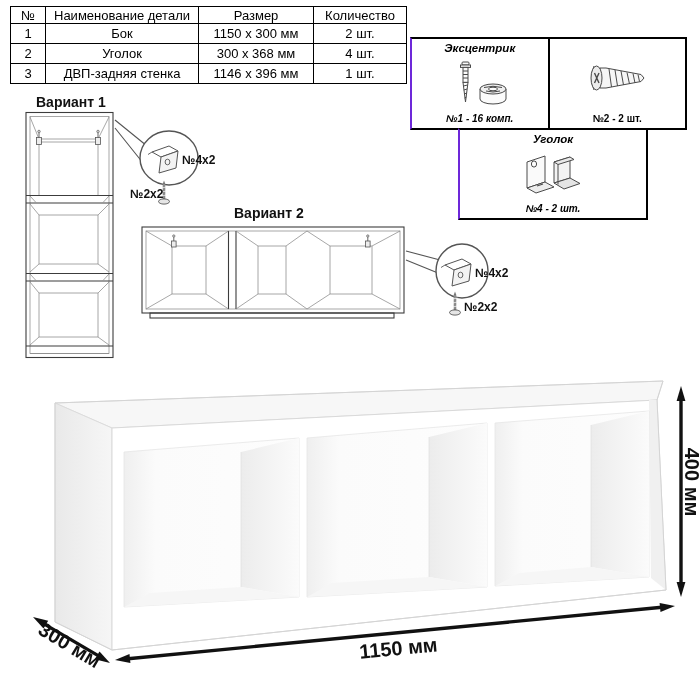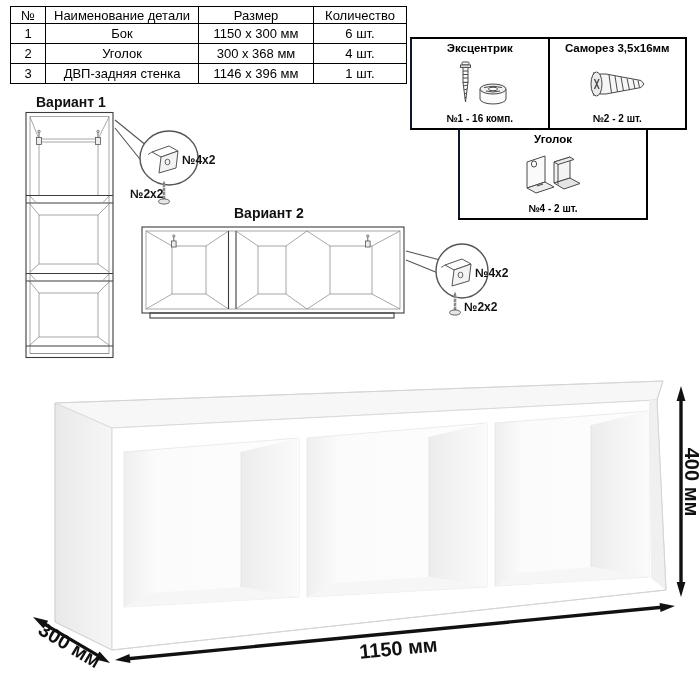--- a/index.html
+++ b/index.html
@@ -19,21 +19,21 @@
   .w-qty{width:82px;}
   .cell-left{text-align:left;}
 
   
   .hw-row{position:absolute;display:flex;box-sizing:border-box;}
   .hw-row1{left:410px;top:37px;width:277px;height:93px;}
   .hw-row2{left:458px;top:128px;width:190px;height:92px;}
   .hw-cell{flex:1;box-sizing:border-box;border:2px solid #000;border-left:none;background:#fff;
       display:flex;flex-direction:column;align-items:center;justify-content:space-between;
       padding:3px 2px;}
-  .hw-cell:first-child{border-left:2px solid #0f172a;}
+  .hw-cell:first-child{border-left:2px solid #6d28d9;font-style:italic;}
   .hw-title{font-size:11.5px;font-weight:bold;text-align:center;line-height:1.12;}
   .hw-count{font-size:10px;font-weight:bold;text-align:right;line-height:1;padding-bottom:1px;}
   .hw-icon{flex:1;display:flex;align-items:center;justify-content:center;}
 
   
   .diagram{position:absolute;left:0;top:0;width:700px;height:690px;}
   .ln-main{stroke:#3c3c3c;stroke-width:1.1;fill:none;}
   .ln-thin{stroke:#8a8a8a;stroke-width:0.75;fill:none;}
   .callout-line{stroke:#555;stroke-width:1.1;fill:none;}
   .lbl{font-family:"Liberation Sans",sans-serif;font-weight:bold;fill:#111;}
@@ -55,21 +55,21 @@
         <th class="w-name">Наименование детали</th>
         <th class="w-size">Размер</th>
         <th class="w-qty">Количество</th>
       </tr>
     </thead>
     <tbody>
       <tr>
         <td>1</td>
         <td class="cell-left">Бок</td>
         <td>1150 x 300 мм</td>
-        <td>6 шт.</td>
+        <td>2 шт.</td>
       </tr>
       <tr>
         <td>2</td>
         <td class="cell-left">Уголок</td>
         <td>300 x 368 мм</td>
         <td>4 шт.</td>
       </tr>
       <tr>
         <td>3</td>
         <td class="cell-left">ДВП-задняя стенка</td>
@@ -100,21 +100,20 @@
             <ellipse cx="47" cy="29" rx="13" ry="5" fill="#efefef"></ellipse>
             <path d="M38,27.5 Q47,25 56,27.5" fill="none"></path>
             <path d="M40,31 Q47,33 54,31" fill="none"></path>
             <ellipse cx="47" cy="29" rx="4.5" ry="1.8" fill="#fbfbfb"></ellipse>
           </g>
         </svg>
       </div>
       <div class="hw-count">№1 - 16 комп.</div>
     </div>
     <div class="hw-cell">
-      <div class="hw-title">Саморез 3,5х16мм</div>
       <div class="hw-icon">
         <svg width="70" height="38" viewBox="0 0 70 38">
           <g stroke="#4a4a4a" stroke-width="1" fill="#f6f6f6">
             <path d="M18,9 L24,9 L59,15.5 L62,19 L59,22.5 L24,29 L18,29 Z"></path>
             <line x1="27" y1="10" x2="29.5" y2="28"></line>
               <line x1="33" y1="11" x2="35.5" y2="27"></line>
             <line x1="39" y1="12" x2="41.5" y2="26"></line>
               <line x1="45" y1="13.5" x2="47.5" y2="25"></line>
             <line x1="51" y1="14.5" x2="53" y2="24"></line>
               <line x1="56" y1="15.5" x2="57.5" y2="22.5"></line>

